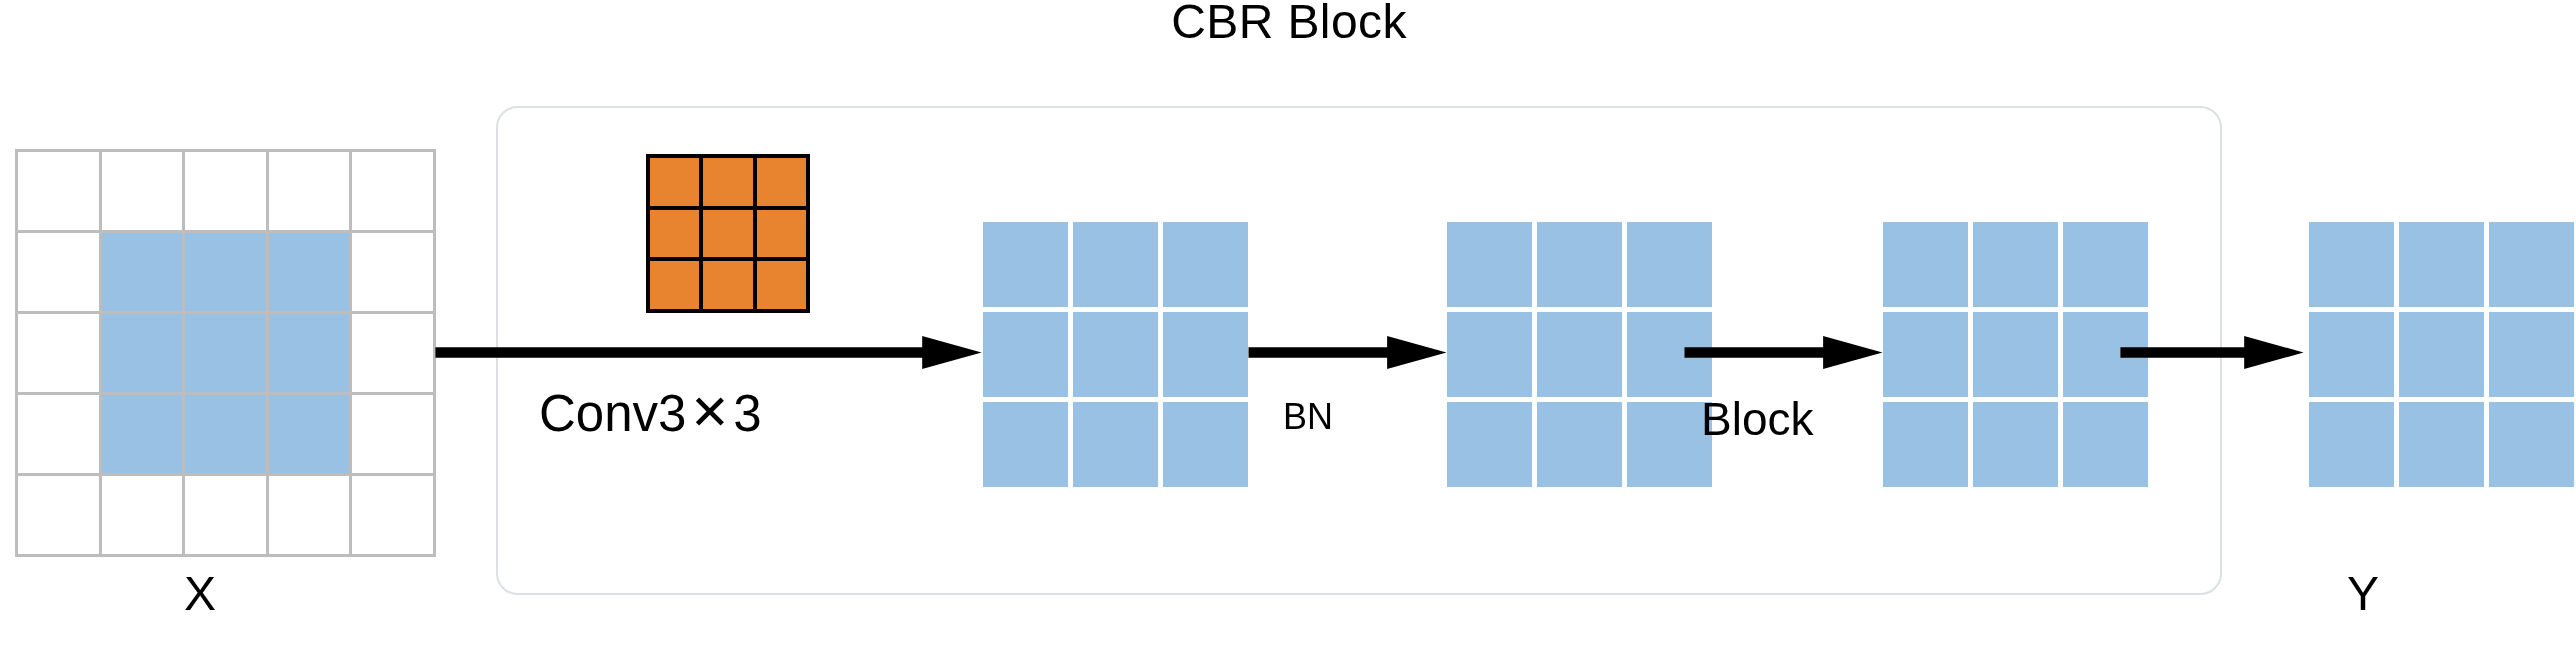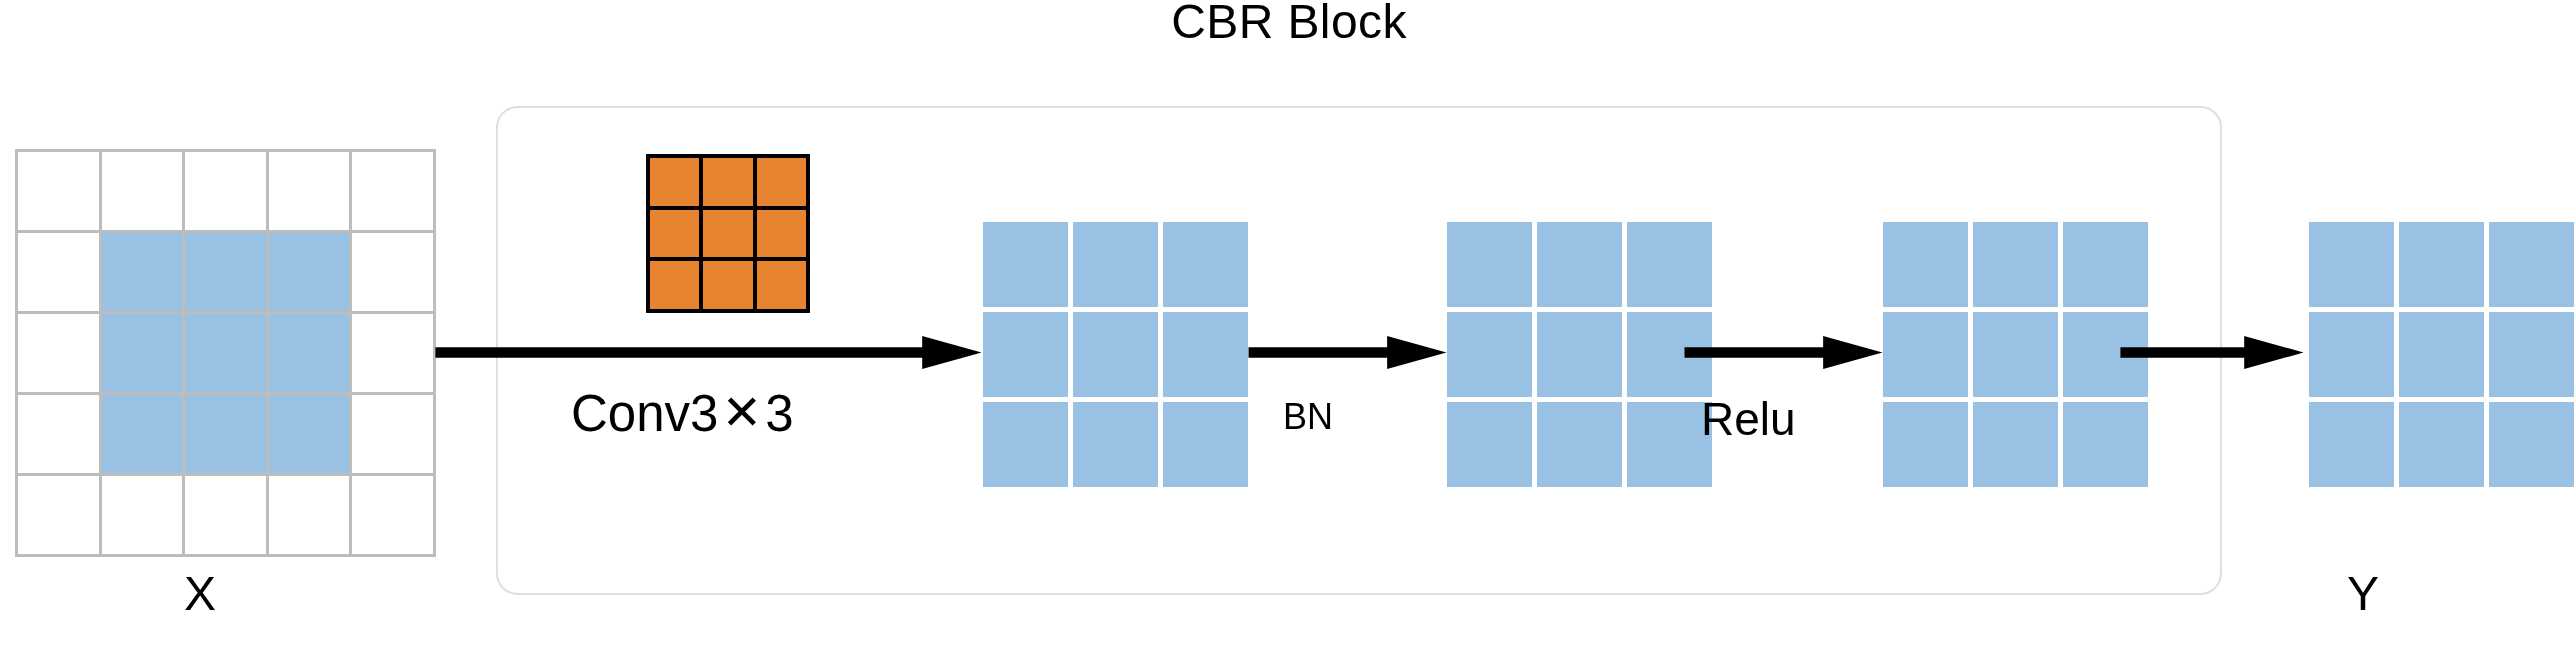--- a/index.html
+++ b/index.html
@@ -80,21 +80,21 @@
   .arrow{position:absolute;height:33px;display:block;}
   .arrow svg{display:block;overflow:visible;}
 
   
   .lbl{
     position:absolute;
     color:#000000;
     line-height:1;
     white-space:nowrap;
   }
-  .lbl-conv{left:539px; top:388px; font-size:51px;margin-left:32px;}
+  .lbl-conv{left:539px; top:388px; font-size:51px;}
   .lbl-bn{left:1283px; top:399px; font-size:36px;}
   .lbl-relu{left:1701px; top:396px; font-size:46px;}
   .lbl-x{left:184px; top:570px; font-size:48px;}
   .lbl-y{left:2347px; top:570px; font-size:48px;}
 
   .mult{font-size:48px; position:relative; top:-1.7px; padding:0 3.3px;}
 </style>
 </head>
 <body>
 
@@ -187,21 +187,21 @@
     <div class="cell"></div>
     <div class="cell"></div>
   </div>
 
   <div class="arrow" style="left:1684px;top:336px;width:199px;">
     <svg width="199" height="33" viewBox="0 0 240 40">
       <line x1="0" y1="20" x2="178" y2="20" stroke="#000000" stroke-width="13"></line>
       <polygon points="168,0 240,20 168,40" fill="#000000"></polygon>
     </svg>
   </div>
-  <div class="lbl lbl-relu">Relu</div>
+  <div class="lbl lbl-relu">Block</div>
 
   <div class="fmap" style="left:1883px;top:222px;">
     <div class="cell"></div>
     <div class="cell"></div>
     <div class="cell"></div>
     <div class="cell"></div>
     <div class="cell"></div>
     <div class="cell"></div>
     <div class="cell"></div>
     <div class="cell"></div>

